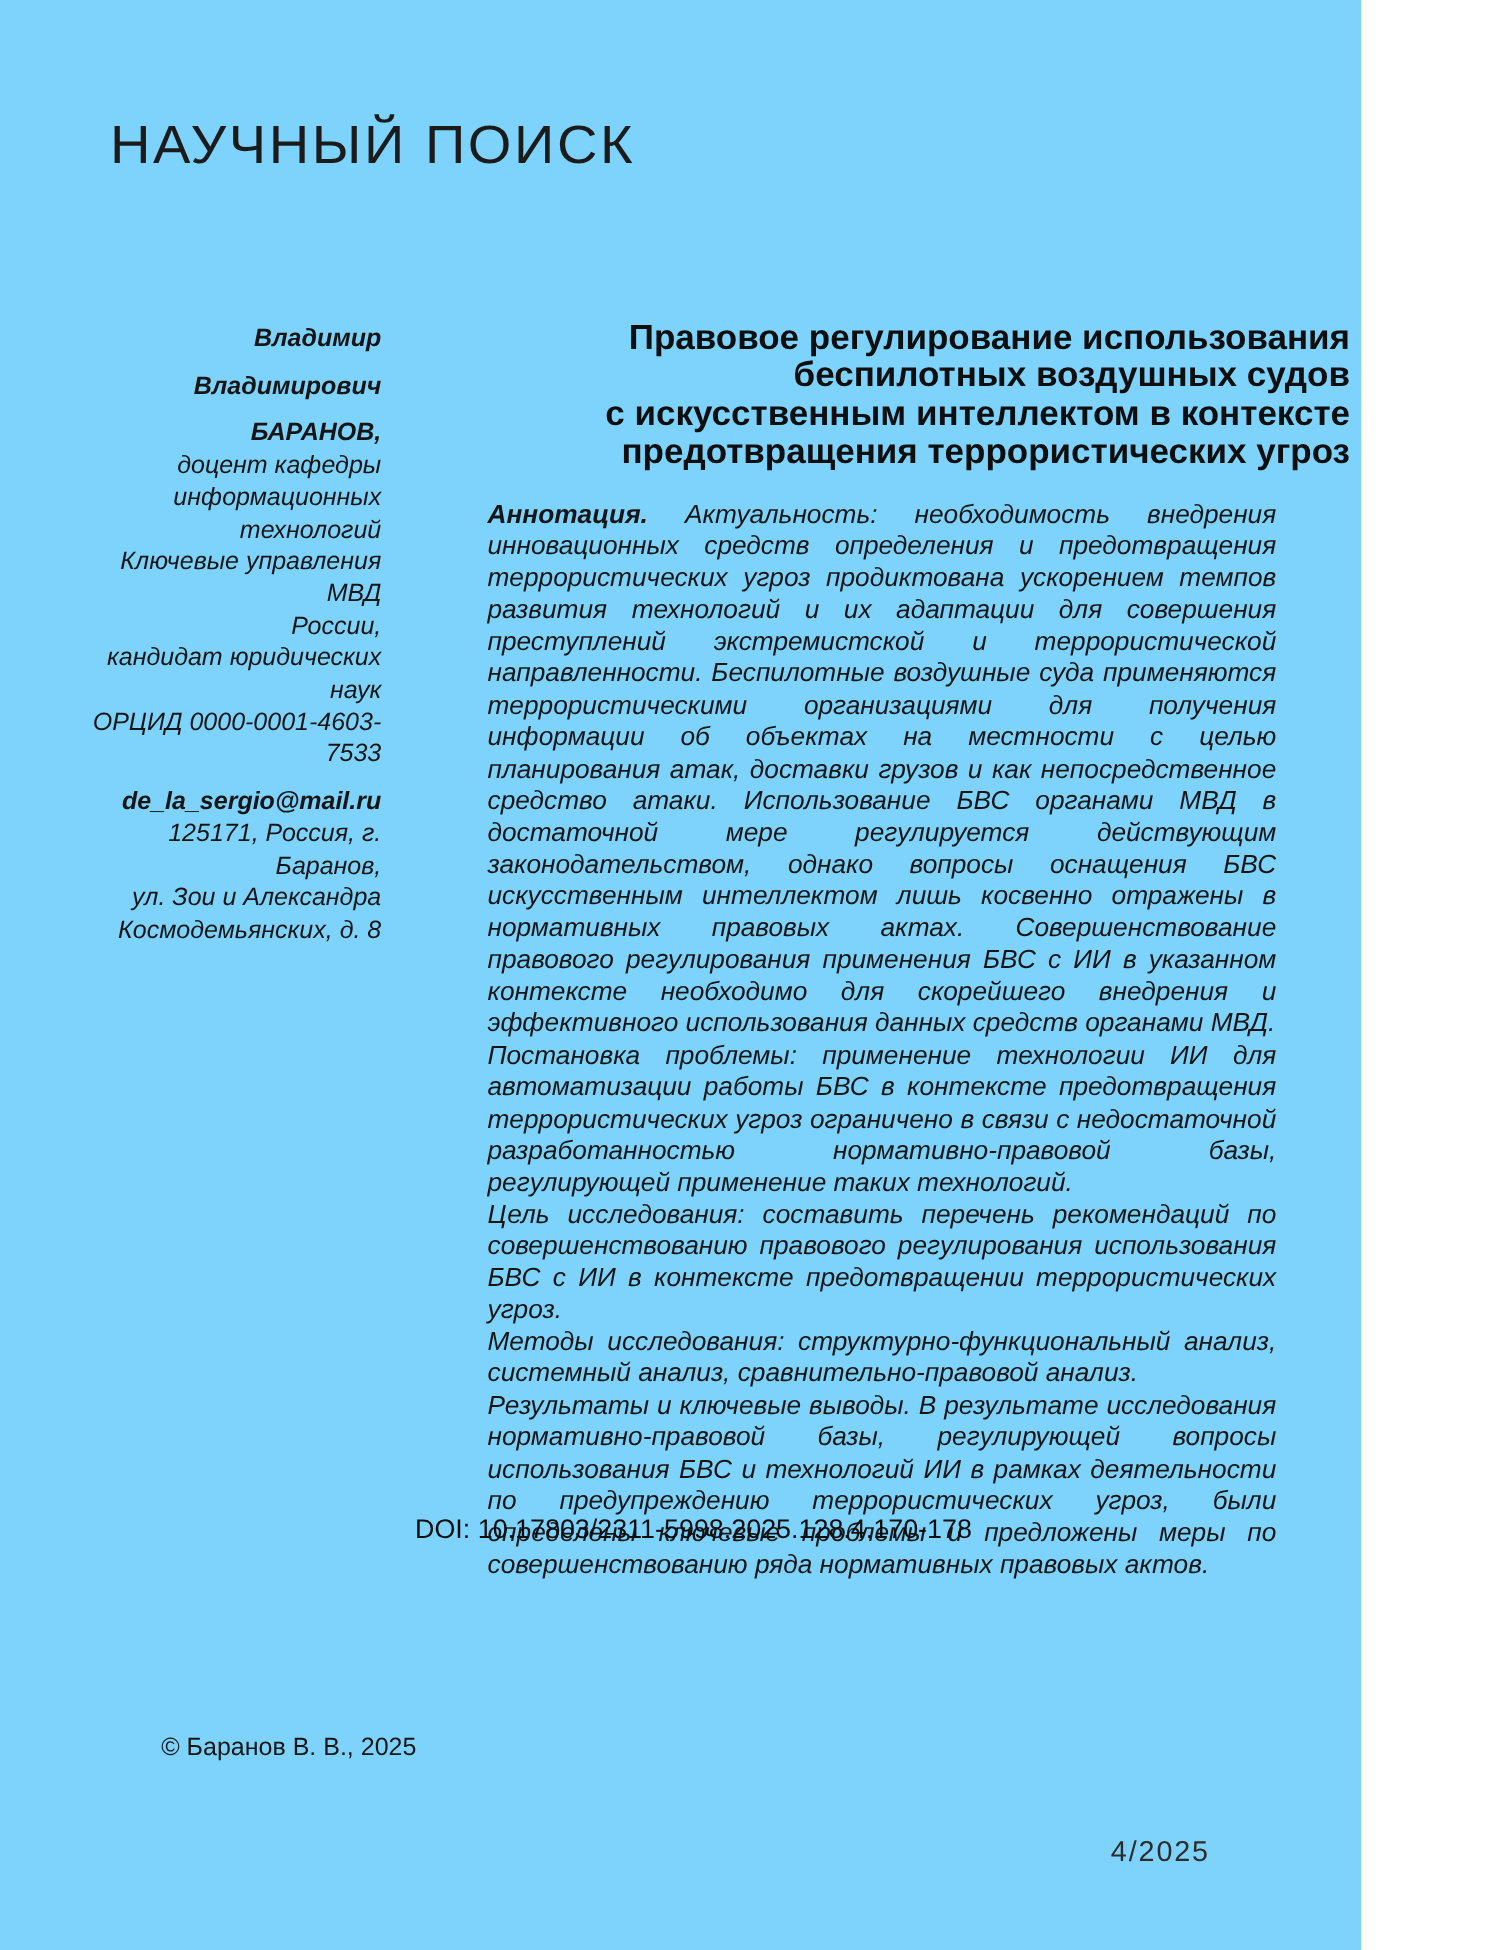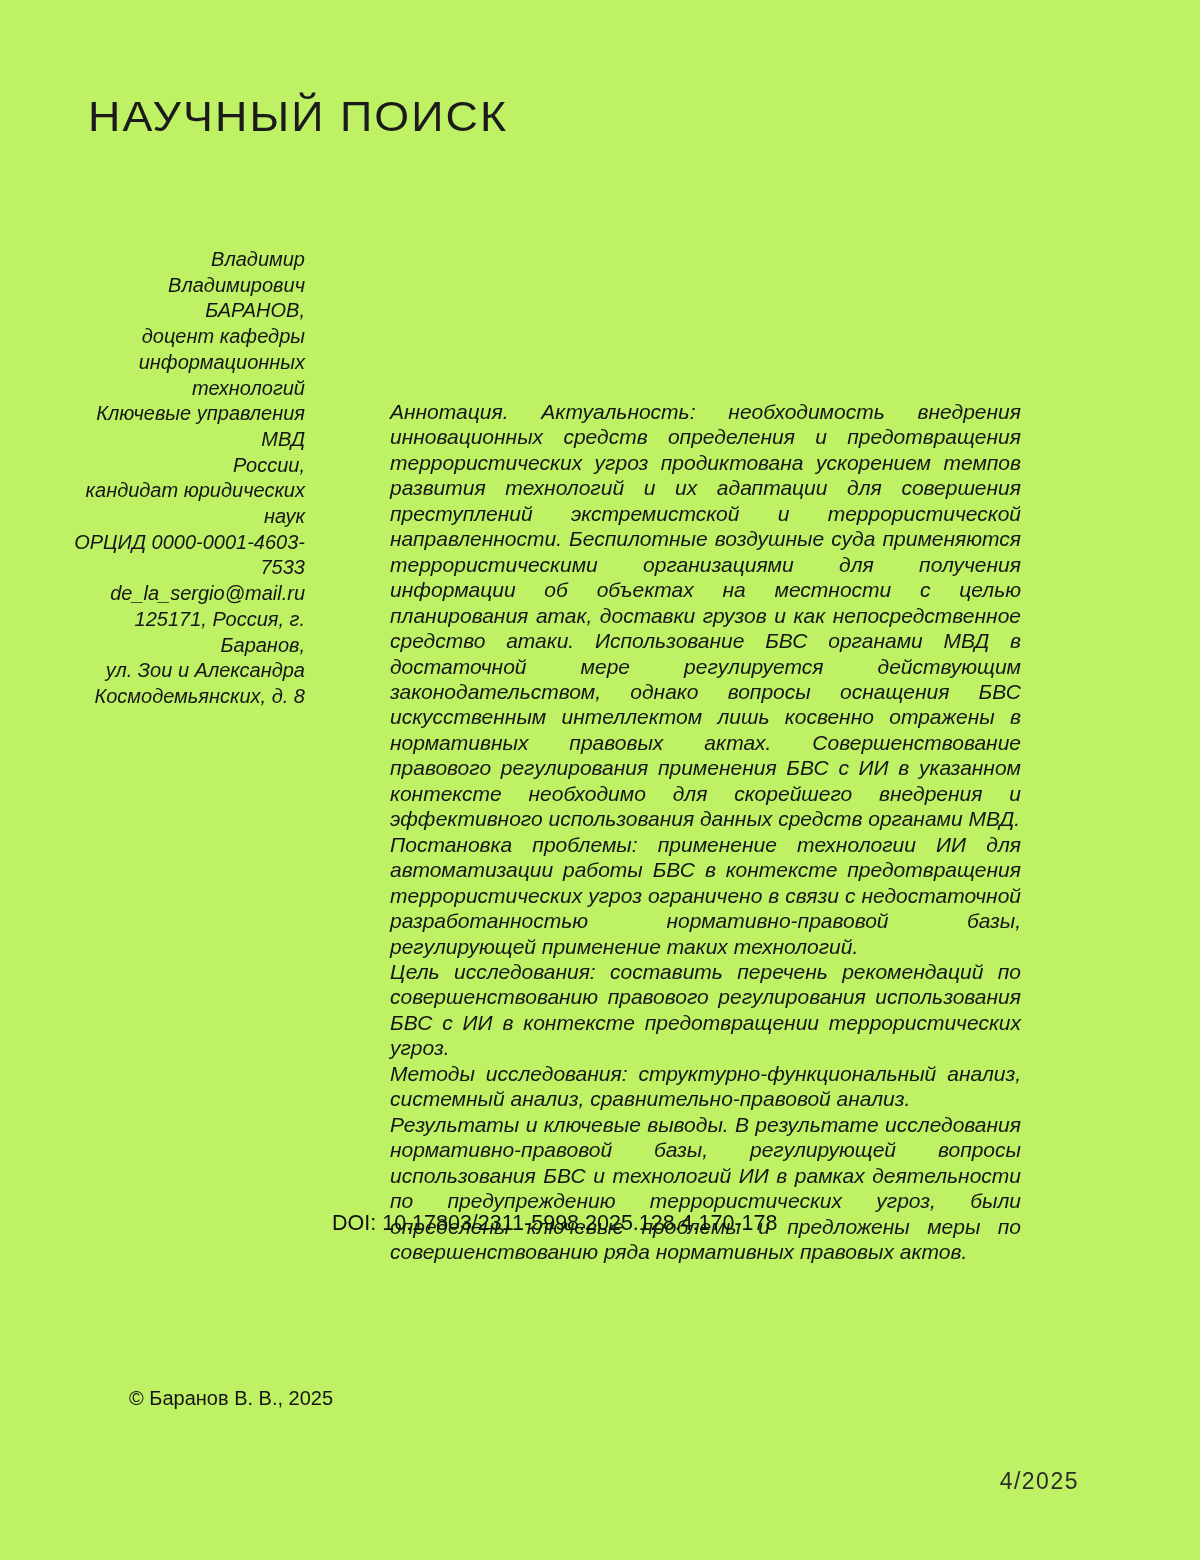--- a/index.html
+++ b/index.html
@@ -1,20 +1,20 @@
 <!DOCTYPE html>
 <html><head>
 <meta charset="utf-8">
 <style>
   html, body { margin: 0; padding: 0; background: #ffffff; }
   .page {
     position: relative;
-    width: 1200px;
+    width: 1089px;
     height: 1560px;
-    background: #bef264;
+    background: #7dd3fc;
     color: #121212;
     font-family: "Liberation Sans", sans-serif;
     overflow: hidden;
   }
   .masthead {
     position: absolute;
     left: 88px;
     top: 92px;
     font-size: 44px;
     font-weight: 400;
@@ -28,21 +28,21 @@
     position: absolute;
     left: 58px;
     top: 247px;
     width: 247px;
     text-align: right;
     font-style: italic;
     font-size: 20px;
     line-height: 25.7px;
     color: #151515;
   }
-  .author .b { font-weight: normal; }
+  .author .b { font-weight: bold; margin-top: 12px; }
   .title {
     position: absolute;
     left: 390px;
     top: 236px;
     width: 690px;
     text-align: right;
     font-weight: bold;
     font-size: 28px;
     line-height: 30.5px;
     color: #0e0e0e;
@@ -54,21 +54,21 @@
     width: 631px;
     font-style: italic;
     font-size: 21px;
     line-height: 25.45px;
     color: #151515;
   }
   .abstract p {
     margin: 0;
     text-align: justify;
   }
-  .bi { font-weight: normal; margin-top: 46px; }
+  .bi { font-weight: bold; margin-top: 46px; }
   .doi {
     position: absolute;
     left: 332px;
     top: 1211px;
     font-weight: normal;
     font-size: 21.5px;
     color: #0e0e0e;
     white-space: nowrap;
   }
   .copyright {
@@ -107,20 +107,26 @@
     <div>России,</div>
     <div>кандидат юридических наук</div>
     <div>ОРЦИД 0000-0001-4603-</div>
     <div>7533</div>
     <div class="b">de_la_sergio@mail.ru</div>
     <div>125171, Россия, г. Баранов,</div>
     <div>ул. Зои и Александра</div>
     <div>Космодемьянских, д. 8</div>
   </aside>
 
+  <h1 class="title">
+    <div>Правовое регулирование использования</div>
+    <div>беспилотных воздушных судов</div>
+    <div>с искусственным интеллектом в контексте</div>
+    <div>предотвращения террористических угроз</div>
+  </h1>
 
   <section class="abstract">
     <p><span class="bi">Аннотация.</span> <span>Актуальность: необходимость внедрения инновационных средств определения и предотвращения террористических угроз про­диктована ускорением темпов развития технологий и их адаптации для совершения преступлений экстремистской и террористической направленности. Беспилотные воздушные суда применяются терро­ристическими организациями для получения информации об объектах на местности с целью планирования атак, доставки грузов и как не­посредственное средство атаки. Использование БВС органами МВД в достаточной мере регулируется действующим законодательством, однако вопросы оснащения БВС искусственным интеллектом лишь косвенно отражены в нормативных правовых актах. Совершенство­вание правового регулирования применения БВС с ИИ в указанном контексте необходимо для скорейшего внедрения и эффективного использования данных средств органами МВД.</span></p>
     <p>Постановка проблемы: применение технологии ИИ для автоматиза­ции работы БВС в контексте предотвращения террористических угроз ограничено в связи с недостаточной разработанностью норма­тивно-правовой базы, регулирующей применение таких технологий.</p>
     <p>Цель исследования: составить перечень рекомендаций по совершен­ствованию правового регулирования использования БВС с ИИ в кон­тексте предотвращении террористических угроз.</p>
     <p>Методы исследования: структурно-функциональный анализ, систем­ный анализ, сравнительно-правовой анализ.</p>
     <p>Результаты и ключевые выводы. В результате исследования нор­мативно-правовой базы, регулирующей вопросы использования БВС и технологий ИИ в рамках деятельности по предупреждению терро­ристических угроз, были определены ключевые проблемы и предложе­ны меры по совершенствованию ряда нормативных правовых актов.</p>
   </section>
 
   <div class="doi">DOI: 10.17803/2311-5998.2025.128.4.170-178</div>

